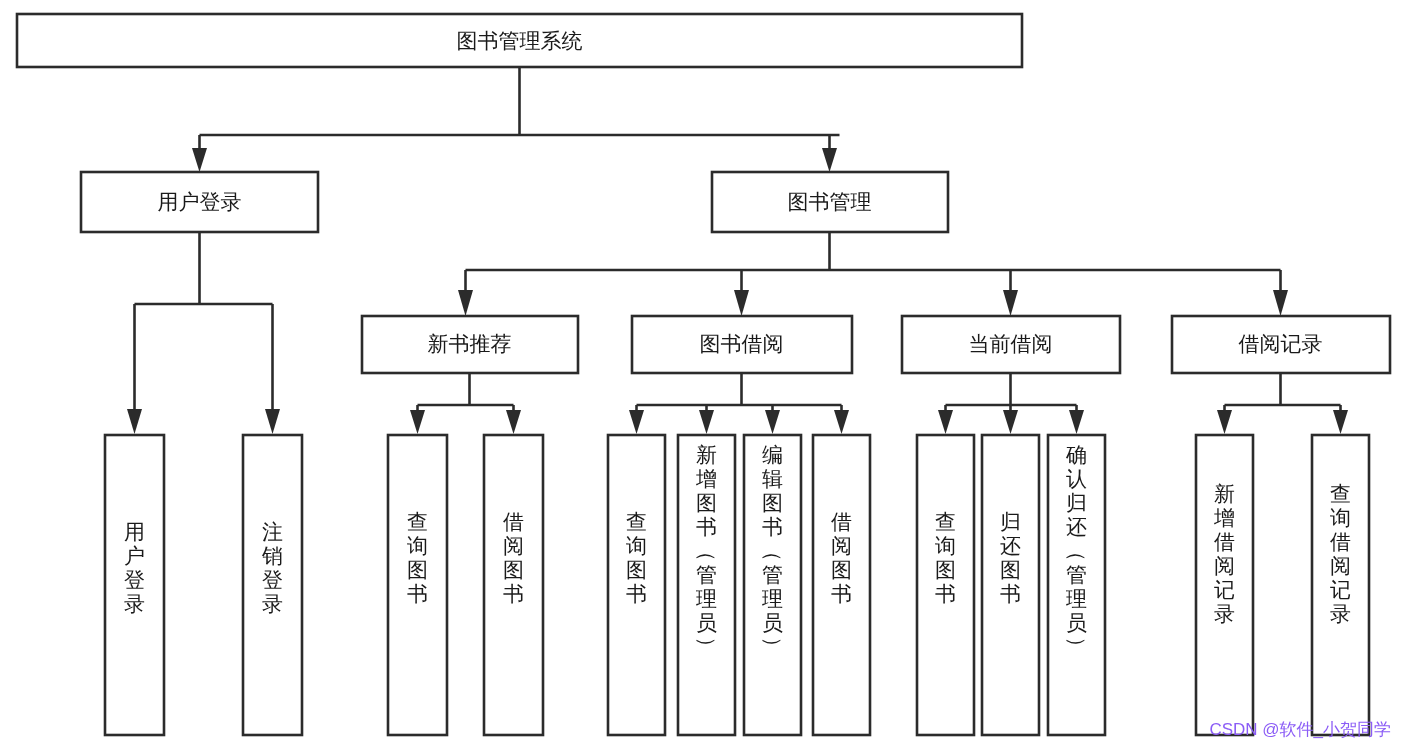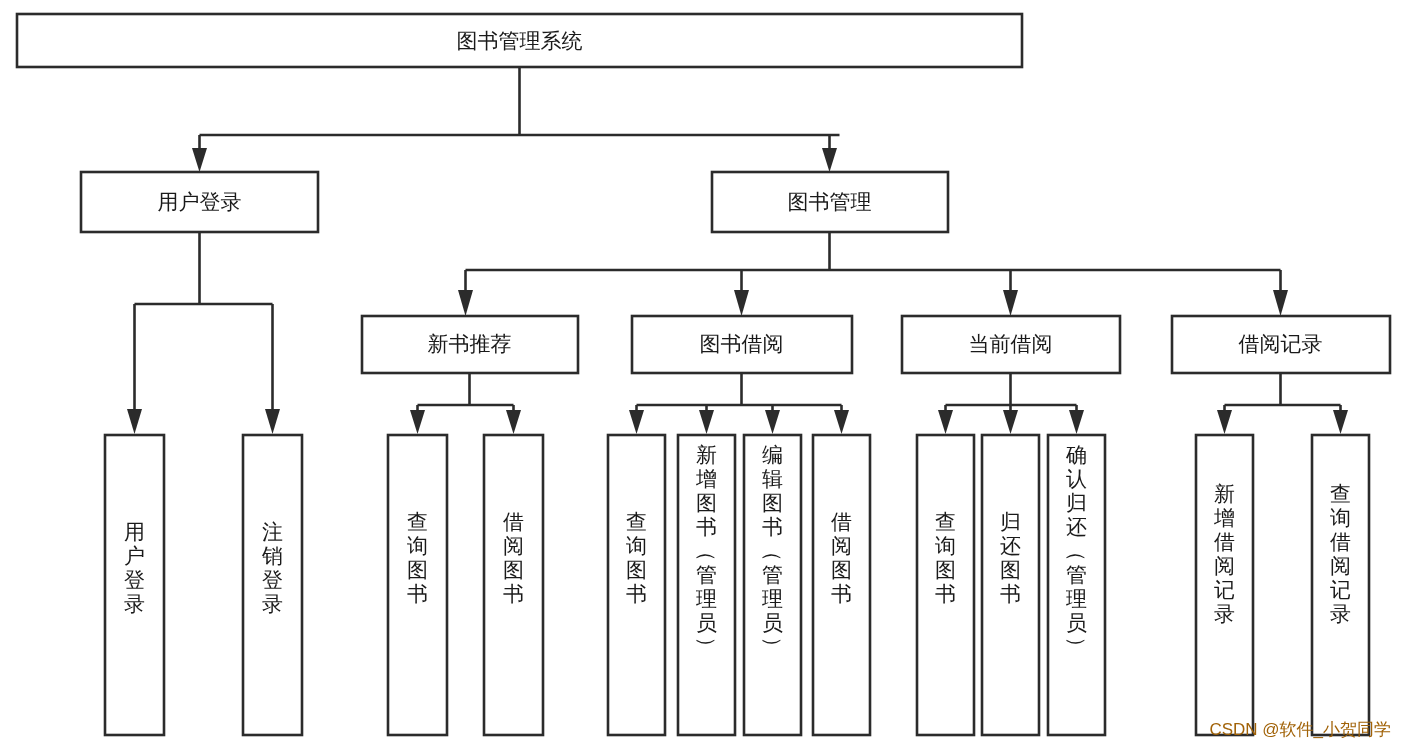--- a/index.html
+++ b/index.html
@@ -60,21 +60,21 @@
   }
   .vert-text-wrap span {
     display: block;
     text-align: center;
   }
   .watermark {
     position: absolute;
     right: 14px;
     bottom: 6px;
     font-size: 17px;
-    color: #a16207;
+    color: #8b5cf6;
     font-family: "Liberation Sans", "DejaVu Sans", sans-serif;
     white-space: nowrap;
     pointer-events: none;
   }
 </style>
 </head>
 <body>
 
 <div id="diagram-root">
 

